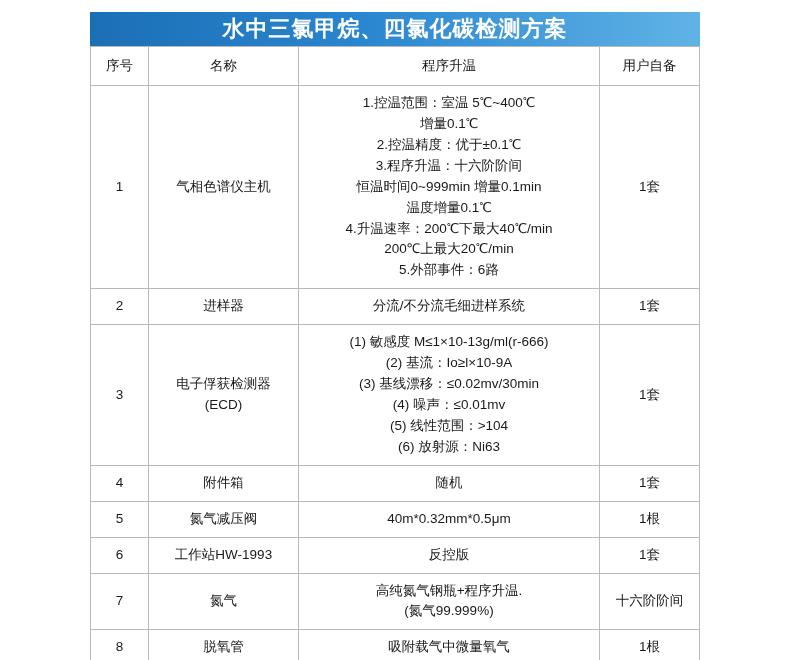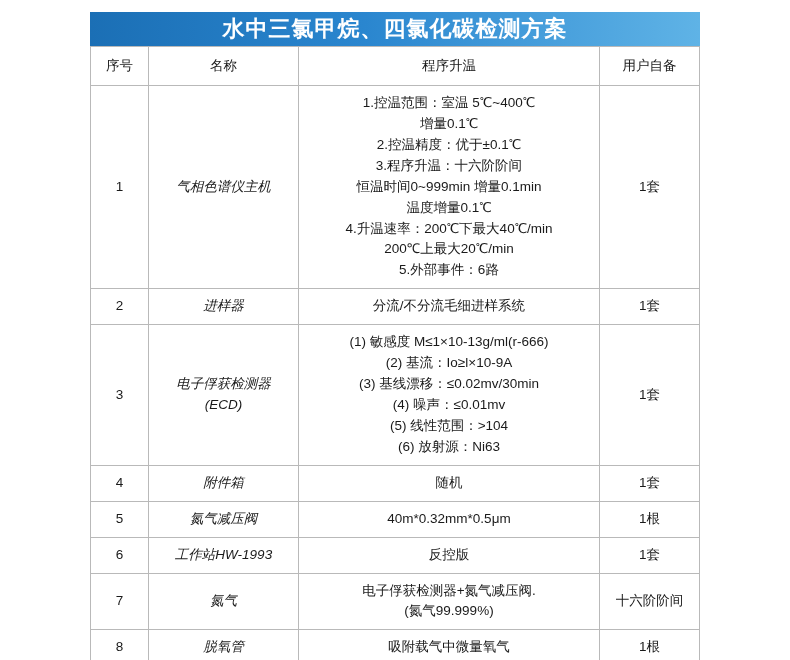--- a/index.html
+++ b/index.html
@@ -56,21 +56,20 @@
   col.c-spec { width: auto; }
   col.c-qty { width: 100px; }
   .col-no, .col-qty {
     text-align: right;
   }
   .cell-spec {
     white-space: pre-line;
   }
   .cell-name {
     white-space: pre-line;
-    font-style: italic;
   }
   .header-row th {
     background: #ffffff;
   }
 </style>
 </head>
 <body>
 
 <div class="page">
 
@@ -140,21 +139,21 @@
       </tr>
       <tr>
         <td class="col-no">6</td>
         <td class="cell-name">工作站HW-1993</td>
         <td class="cell-spec">反控版</td>
         <td class="col-qty">1套</td>
       </tr>
       <tr>
         <td class="col-no">7</td>
         <td class="cell-name">氮气</td>
-        <td class="cell-spec">电子俘获检测器+氮气减压阀.
+        <td class="cell-spec">高纯氮气钢瓶+程序升温.
 (氮气99.999%)</td>
         <td class="col-qty">十六阶阶间</td>
       </tr>
       <tr>
         <td class="col-no">8</td>
         <td class="cell-name">脱氧管</td>
         <td class="cell-spec">吸附载气中微量氧气</td>
         <td class="col-qty">1根</td>
       </tr>
 

